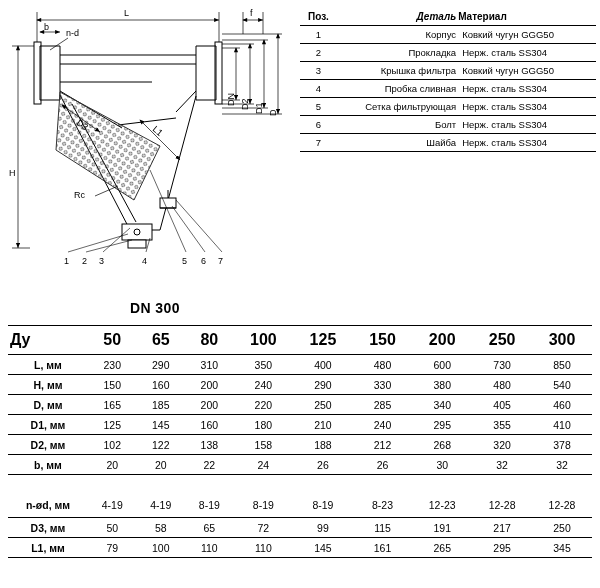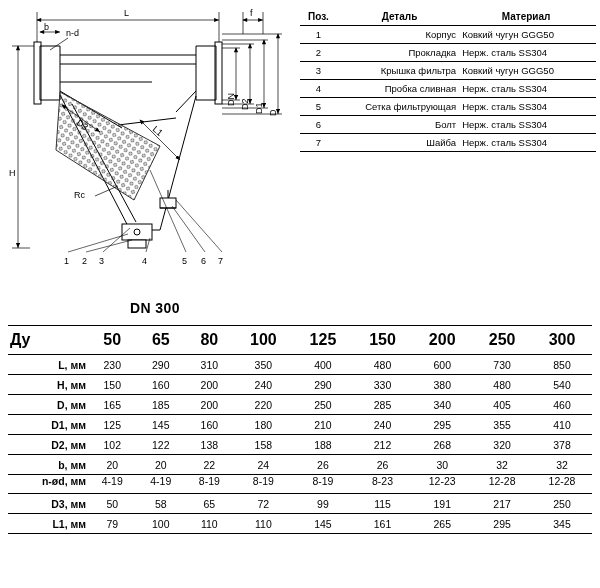--- a/index.html
+++ b/index.html
@@ -48,22 +48,22 @@
     margin-top: 27px;
   }
   .parts-table thead th {
     font-weight: bold;
     border-bottom: 1.4px solid #000;
     font-size: 10px;
   }
   .parts-table .c-pos { width: 34px; text-align: center; }
   .parts-table .c-det { width: 118px; text-align: right; padding-left: 6px; }
   .parts-table .c-mat { width: 140px; text-align: left; padding-left: 4px; }
-  .parts-table thead .c-det { text-align: center; padding-left: 6px; }
-  .parts-table thead .c-mat { text-align: center; padding-left: 0; }
+  .parts-table thead .c-det { text-align: right; padding-left: 6px; font-style: italic; }
+  .parts-table thead .c-mat { padding-left: 0; }
   .parts-table tbody tr:last-child td { border-bottom: 1.4px solid #000; }
 
   
   .dn-caption {
     position: absolute;
     left: 130px;
     top: 300px;
     font-size: 14px;
     font-weight: bold;
     letter-spacing: .4px;
@@ -88,28 +88,28 @@
     white-space: nowrap;
   }
   .dim-table thead th {
     border-bottom: 1.6px solid #000;
     border-top: 1.6px solid #000;
     font-weight: bold;
     font-size: 16px;
     padding: 5px 2px;
   }
   .dim-table .rowhead {
-    text-align: right;
+    text-align: center;
     font-weight: bold;
     padding-left: 2px;
     width: 76px;
   }
   .dim-table thead .rowhead { text-align: left; }
   .dim-table tbody tr:last-child td { border-bottom: 1.6px solid #000; }
-  .dim-table .tall td { padding-top: 0; padding-bottom: 6px; }
+  .dim-table .tall td { padding-top: 24px; padding-bottom: 6px; }
 </style>
 </head>
 <body>
 
 <div class="page">
 
   <div class="drawing">
     <svg width="296" height="300" viewBox="0 0 296 300">
       <defs>
         <pattern id="mesh" width="6" height="6" patternUnits="userSpaceOnUse" patternTransform="rotate(35)">

